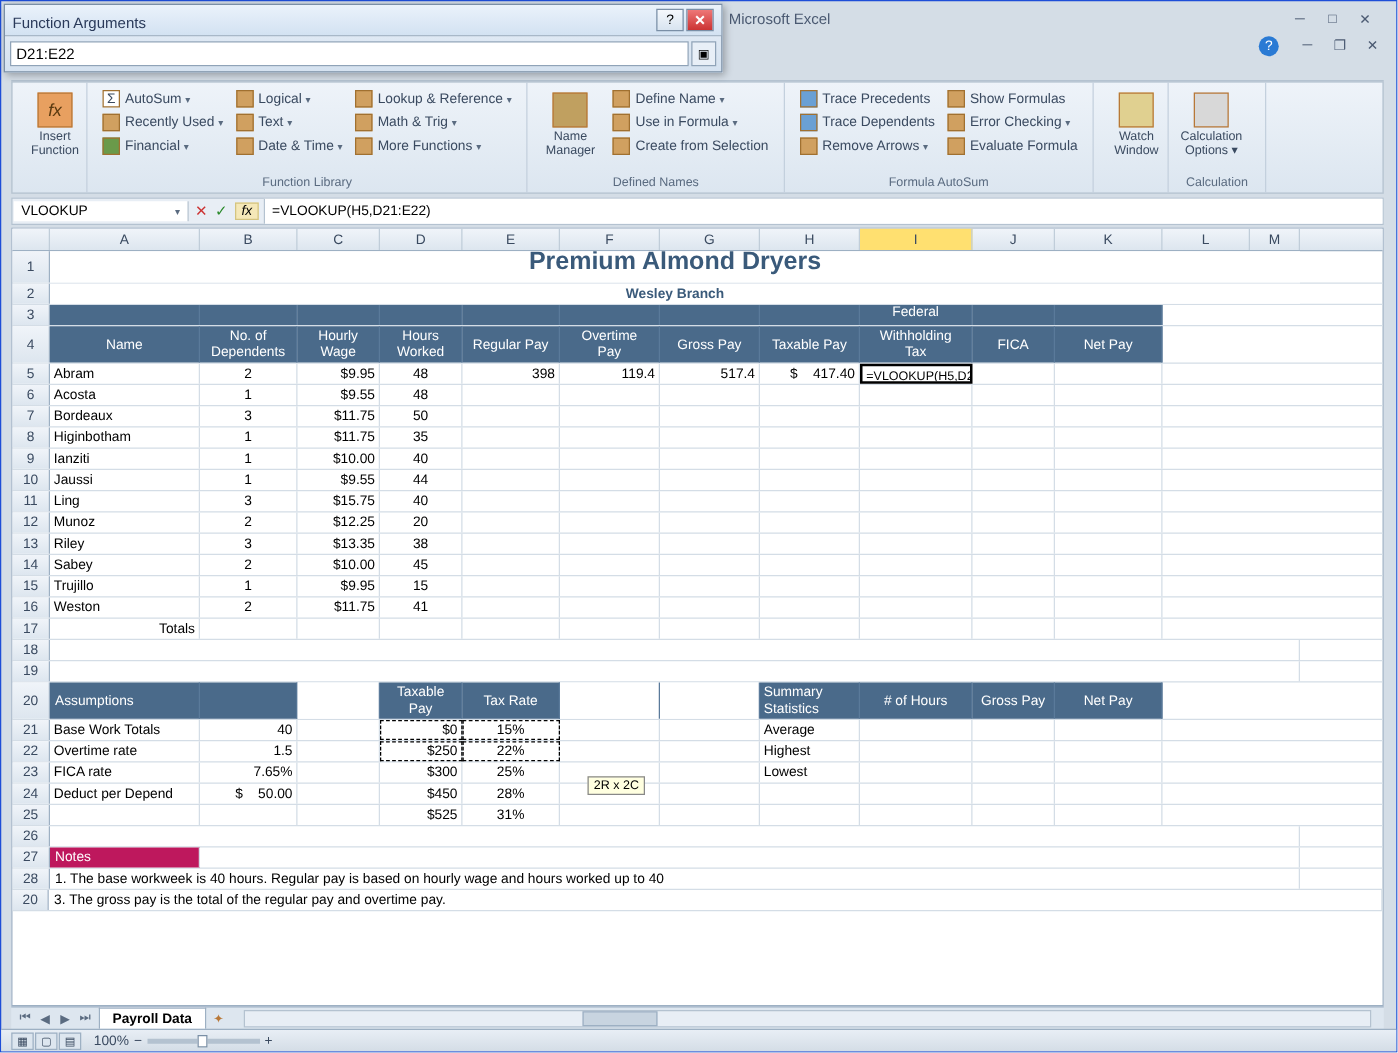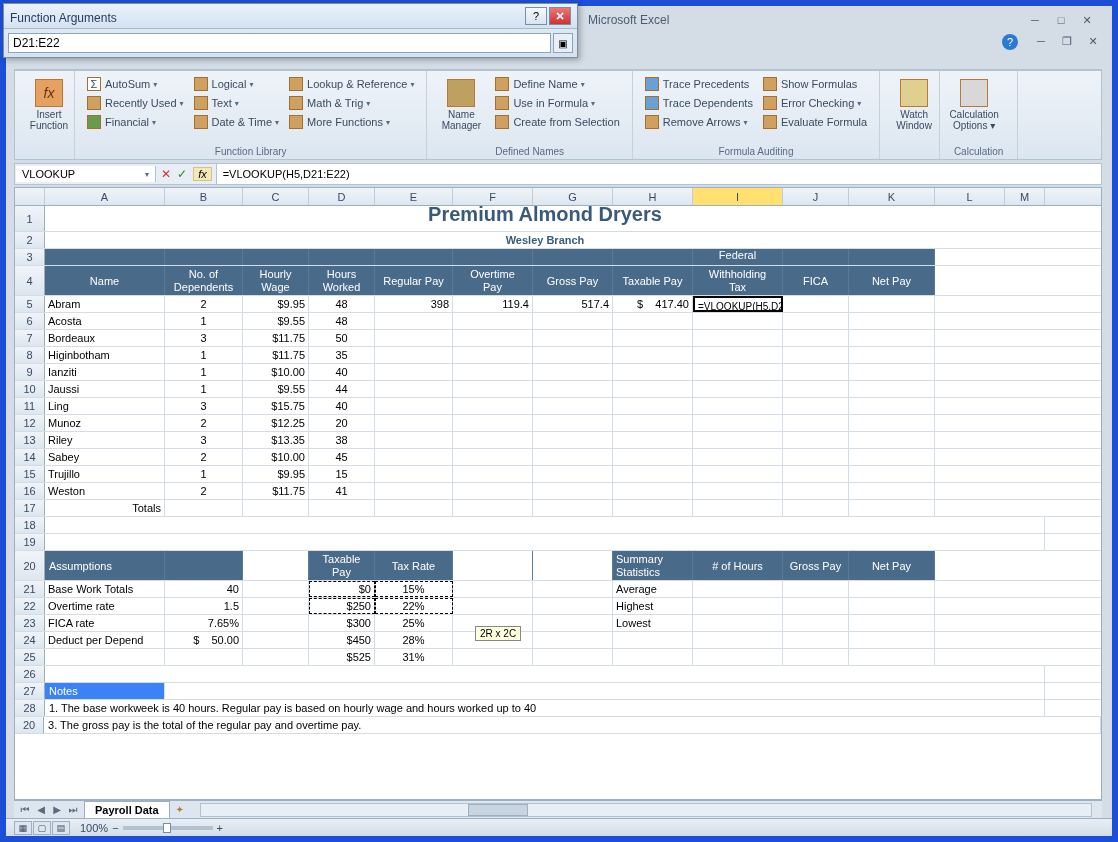--- a/index.html
+++ b/index.html
@@ -9,21 +9,21 @@
 .dialog { position: absolute; top: 3px; left: 3px; width: 575px; background: linear-gradient(#e8eff7,#d5e2f0); border: 1px solid #7a8fa6; box-shadow: 2px 2px 6px rgba(0,0,0,.3); z-index: 100; }
 .dialog-titlebar { display: flex; align-items: flex-end; padding: 3px 6px; background: linear-gradient(#eaf2fb,#d3e2f2); border-bottom: 1px solid #a8b8c8; }
 .dialog-title { font-size: 12px; color: #2a3a5a; flex: 1; }
 .dialog-btn { width: 22px; height: 18px; margin-left: 2px; border: 1px solid #7a8fa6; background: linear-gradient(#f5f8fc,#d8e4f0); font-size: 11px; display: flex; align-items: center; justify-content: center; cursor: pointer; }
 .dialog-close { background: linear-gradient(#e77,#c33); color: #fff; font-weight: bold; }
 .dialog-body { padding: 4px; display: flex; }
 .dialog-input { flex: 1; border: 1px solid #8fa3b8; padding: 2px 4px; font-size: 12px; background: #fff; }
 .dialog-collapse { width: 20px; height: 20px; margin-left: 2px; border: 1px solid #8fa3b8; background: #e8eff7; display:flex;align-items:center;justify-content:center; font-size:10px; }
 
 
-.excel-window { position: absolute; top: 0; left: 0; right: 0; bottom: 0; background: #d4dde6; border: 6px solid #1d4ed8; }
+.excel-window { position: absolute; top: 0; left: 0; right: 0; bottom: 0; background: #d4dde6; border: 1px solid #1d4ed8; }
 .excel-titlebar { position: absolute; top: 4px; left: 582px; right: 10px; height: 20px; display: flex; align-items: center; color: #4b5a72; font-size: 12px; }
 .excel-titlebar .title-text { flex:1; }
 .win-btns { display: flex; gap: 8px; margin-right: 6px; }
 .win-btn { width: 18px; height: 14px; font-size: 11px; color: #4b5a72; display:flex;align-items:center;justify-content:center; cursor:pointer; }
 
 .doc-btns { position: absolute; top: 28px; right: 10px; display:flex; gap:8px; }
 .doc-btn { width:18px; height:14px; font-size:11px; color:#4b5a72; display:flex;align-items:center;justify-content:center; cursor:pointer;}
 .help-icon { width:16px;height:16px;border-radius:50%;background:#2a7ad4;color:#fff;font-size:11px;display:flex;align-items:center;justify-content:center;margin-right:6px;}
 
 
@@ -230,21 +230,21 @@
               <span class="ico-s"></span>
               <span>Error Checking</span>
               <span class="drop">▾</span>
             </div>
           <div class="ribbon-item">
               <span class="ico-s"></span>
               <span>Evaluate Formula</span>
             </div>
         </div>
       </div>
-      <div class="ribbon-group-label">Formula Auditing</div>
+      <div class="ribbon-group-label">Formula AutoSum</div>
     </div>
     <div class="ribbon-group" style="width:60px">
       <div class="ribbon-big">
         <div class="ico" style="background:#e0d090"></div>
         <div class="lbl" style="white-space:pre-line">Watch
 Window</div>
       </div>
     </div>
     <div class="ribbon-group" style="width:78px">
       <div class="ribbon-big">
@@ -611,21 +611,21 @@
           <div class="cell cK"></div>
         </div>
       </div>
 
     <div class="row">
         <div class="rowh">26</div>
         <div class="cell" style="width:1000px"></div>
       </div>
     <div class="row">
         <div class="rowh">27</div>
-        <div class="cell cA" style="background:#3b82f6;color:#fff;padding-left:4px">Notes</div>
+        <div class="cell cA" style="background:#be185d;color:#fff;padding-left:4px">Notes</div>
         <div class="cell" style="width:880px"></div>
       </div>
     <div class="row">
         <div class="rowh">28</div>
         <div class="cell" style="width:1000px;padding-left:4px">1. The base workweek is 40 hours. Regular pay is based on hourly wage and hours worked up to 40</div>
       </div>
     <div class="row">
         <div class="rowh">20</div>
         <div class="cell" style="width:1093px;padding-left:4px">3. The gross pay is the total of the regular pay and overtime pay.</div>
       </div>

